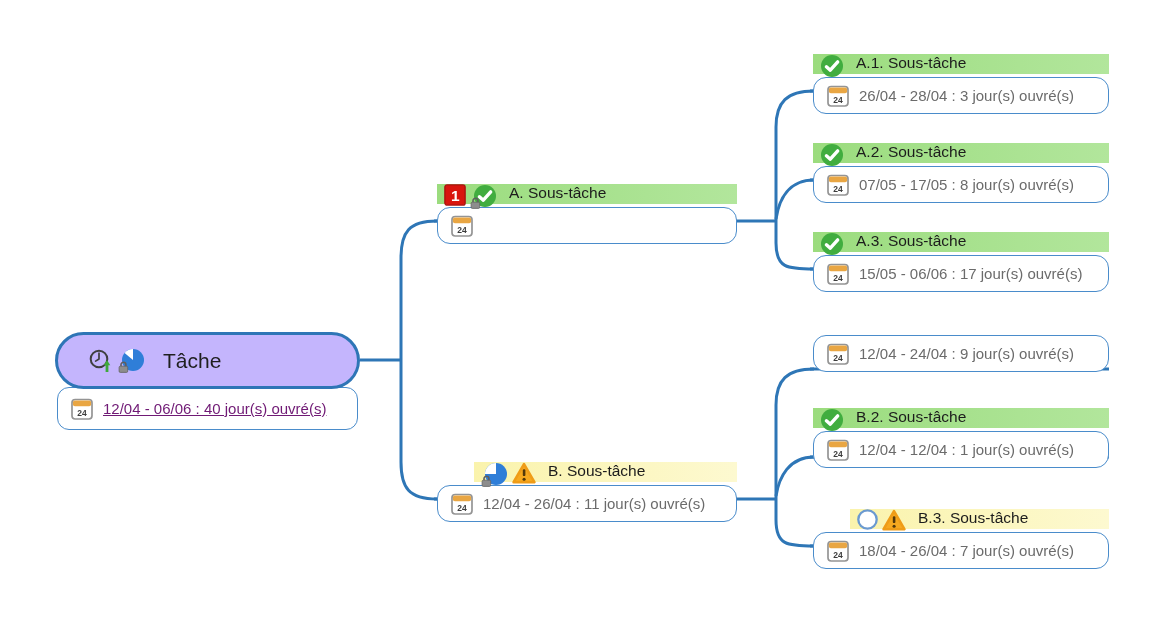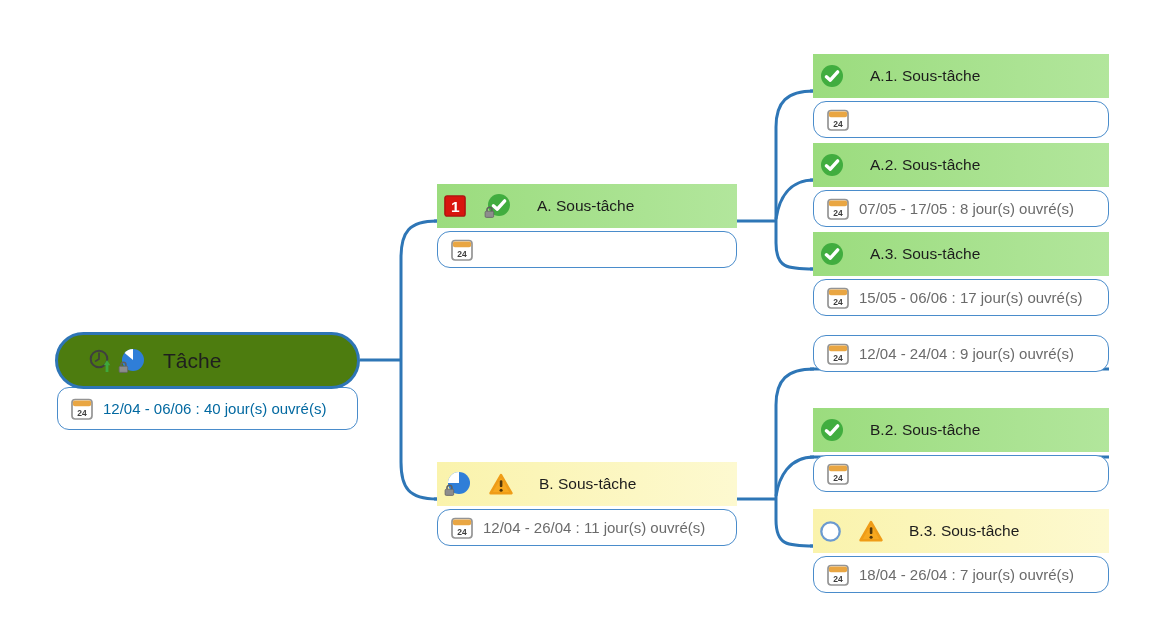--- a/index.html
+++ b/index.html
@@ -3,37 +3,37 @@
 <meta charset="utf-8">
 <style>
   * { box-sizing: border-box; margin: 0; padding: 0; }
   html,body { background:#fff; }
   body { font-family: "Liberation Sans", sans-serif; }
   .canvas { position: relative; width: 1170px; height: 641px; background:#fff; overflow: hidden; }
   svg.wires { position:absolute; left:0; top:0; width:1170px; height:641px; pointer-events:none; }
   svg.wires path { stroke:#2e76b6; stroke-width:3; fill:none; }
 
   .task { position:absolute; }
-  .bar { height:44px; display:flex; align-items:center; gap:18px; padding-left:7px; }
+  .bar { height:20px; display:flex; align-items:flex-start; gap:4px; padding-left:7px; }
   .bar .title { font-size:15.5px; color:#1c1c1c; margin-left:8px; white-space:nowrap; }
   .bar.green  { background:linear-gradient(to right,#9bdc7e,#b2e69c); }
-  .bar.yellow { background:linear-gradient(to right,#faf3ac,#fdf9d0); }
+  .bar.yellow { background:linear-gradient(to right,#faf3ac,#fdf9d0);margin-left:37px; }
 
   .datebox { margin-top:3px; height:37px; background:#fff; border:1.6px solid #4a8ccb;
              border-radius:13px; display:flex; align-items:center; padding-left:13px; gap:10px; }
   .datebox .date { font-size:15px; color:#6b6b6b; white-space:nowrap; }
 
   .root-pill { position:absolute; left:55px; top:332px; width:305px; height:57px;
-               background:#4d7c0f; border:3.5px solid #2e75b6; border-radius:29px;
+               background:#c4b5fd; border:3.5px solid #2e75b6; border-radius:29px;
                display:flex; align-items:center; padding-left:30px; gap:5px; z-index:3; }
   .root-pill .title { font-size:21px; color:#1f1f1f; margin-left:13px; }
   .root-datebox { position:absolute; left:57px; top:387px; width:301px; height:43px;
                   background:#fff; border:1.6px solid #4a8ccb; border-radius:12px;
                   display:flex; align-items:center; padding-left:13px; gap:10px; z-index:2; }
-  .root-datebox .date { font-size:15px; color:#0369a1; white-space:nowrap; }
+  .root-datebox .date { font-size:15px; color:#701a75; white-space:nowrap;text-decoration:underline; }
 
   .icn { flex:0 0 auto; display:block; }
   svg text { font-family:"Liberation Sans", sans-serif; }
   .defs-holder { position:absolute; width:0; height:0; overflow:hidden; }
 </style>
 </head>
 <body>
 
 <div class="canvas">
 
@@ -136,20 +136,21 @@
       <svg class="icn" width="24" height="24" viewBox="0 0 24 24">
           <use href="#g-check"></use>
         </svg>
       <span class="title">A.1. Sous-tâche</span>
     </div>
     <div class="datebox">
       <svg class="icn" width="22" height="22" viewBox="0 0 22 22">
         <use href="#g-cal-frame"></use>
         <text x="11" y="18" text-anchor="middle" font-size="8.5" font-weight="bold" fill="#3d3d3d">24</text>
       </svg>
+      <span class="date">26/04 - 28/04 : 3 jour(s) ouvré(s)</span>
     </div>
   </div>
 
   <div class="task" style="left:813px; top:143px; width:296px">
     <div class="bar green">
       <svg class="icn" width="24" height="24" viewBox="0 0 24 24">
           <use href="#g-check"></use>
         </svg>
       <span class="title">A.2. Sous-tâche</span>
     </div>
@@ -213,20 +214,21 @@
       <svg class="icn" width="24" height="24" viewBox="0 0 24 24">
           <use href="#g-check"></use>
         </svg>
       <span class="title">B.2. Sous-tâche</span>
     </div>
     <div class="datebox">
       <svg class="icn" width="22" height="22" viewBox="0 0 22 22">
         <use href="#g-cal-frame"></use>
         <text x="11" y="18" text-anchor="middle" font-size="8.5" font-weight="bold" fill="#3d3d3d">24</text>
       </svg>
+      <span class="date">12/04 - 12/04 : 1 jour(s) ouvré(s)</span>
     </div>
   </div>
 
   <div class="task" style="left:813px; top:509px; width:296px">
     <div class="bar yellow">
       <svg class="icn" width="21" height="21" viewBox="0 0 21 21">
           <use href="#g-circle-empty"></use>
         </svg>
       <svg class="icn" width="24" height="22" viewBox="0 0 24 22">
           <use href="#g-warning"></use>

